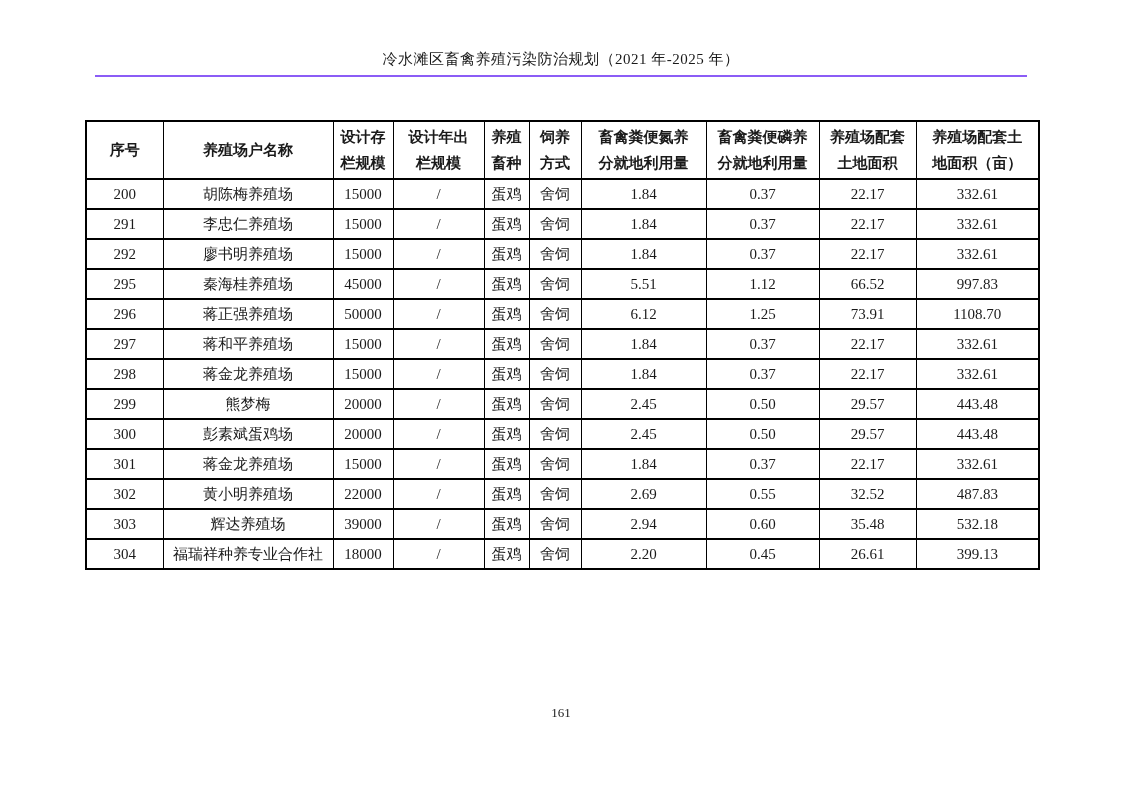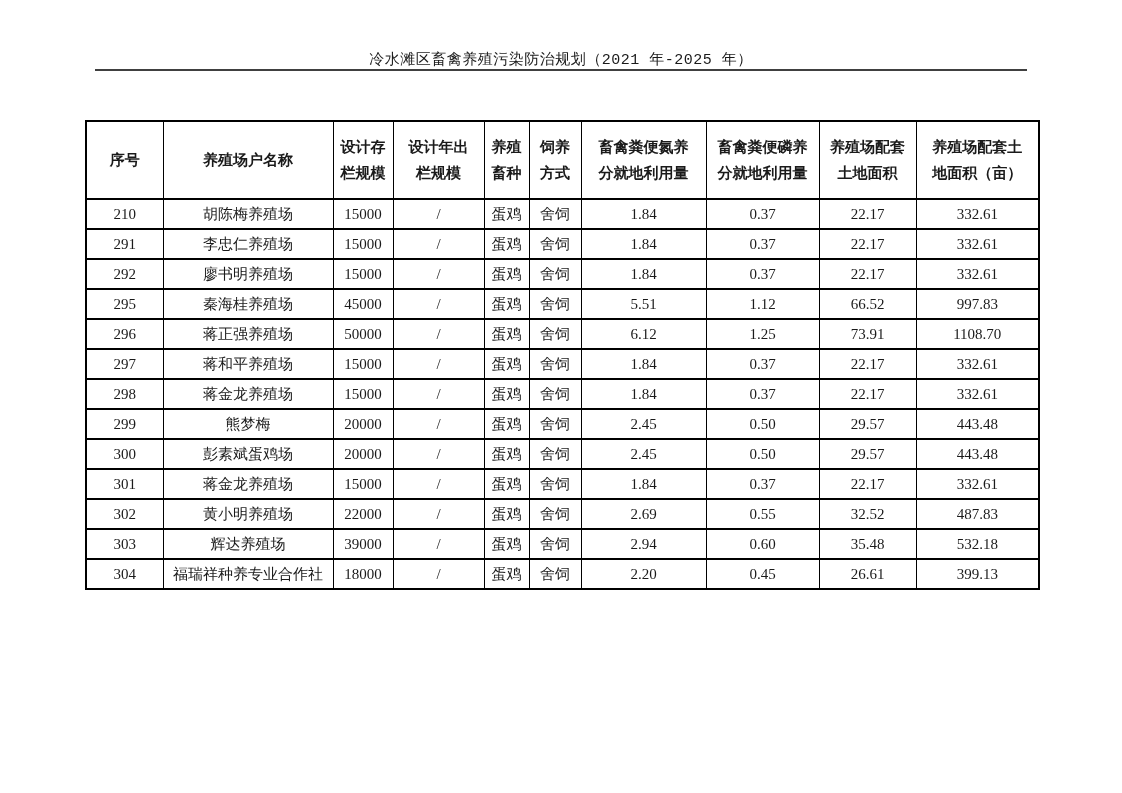--- a/index.html
+++ b/index.html
@@ -15,22 +15,22 @@
     font-family: "Liberation Serif", "DejaVu Serif", serif;
     color: #1a1a1a;
     overflow: hidden;
   }
   .doc-header {
     position: absolute;
     left: 95px;
     width: 932px;
     top: 50px;
     text-align: center;
-    border-bottom: 2px solid #404040;
-    font-family: Liberation Mono, monospace;
+    border-bottom: 2px solid #8b5cf6;
+    padding-bottom: 6px;
   }
   .doc-title {
     font-size: 15px;
     letter-spacing: 0.5px;
     color: #1a1a1a;
   }
   table.data-table {
     position: absolute;
     left: 85px;
     top: 120px;
@@ -44,21 +44,21 @@
     border: 1px solid #000;
     border-top-width: 2px;
     border-bottom-width: 2px;
     text-align: center;
     vertical-align: middle;
     padding: 0 2px;
     overflow: hidden;
     white-space: nowrap;
   }
   table.data-table thead tr {
-    height: 78px;
+    height: 58px;
   }
   table.data-table th {
     font-size: 15px;
     font-weight: bold;
   }
   table.data-table th .hline {
     line-height: 26px;
   }
   table.data-table tbody tr {
     height: 30px;
@@ -136,21 +136,21 @@
             <div class="hline">土地面积</div>
           </th>
           <th>
             <div class="hline">养殖场配套土</div>
             <div class="hline">地面积（亩）</div>
           </th>
         </tr>
     </thead>
     <tbody>
         <tr>
-          <td>210</td>
+          <td>200</td>
           <td>胡陈梅养殖场</td>
           <td>15000</td>
           <td>/</td>
           <td>蛋鸡</td>
           <td>舍饲</td>
           <td>1.84</td>
           <td>0.37</td>
           <td>22.17</td>
           <td>332.61</td>
         </tr>
@@ -294,14 +294,15 @@
           <td>蛋鸡</td>
           <td>舍饲</td>
           <td>2.20</td>
           <td>0.45</td>
           <td>26.61</td>
           <td>399.13</td>
         </tr>
       </tbody>
   </table>
 
+  <div class="page-number">161</div>
 
 </div>
 
 </body></html>

